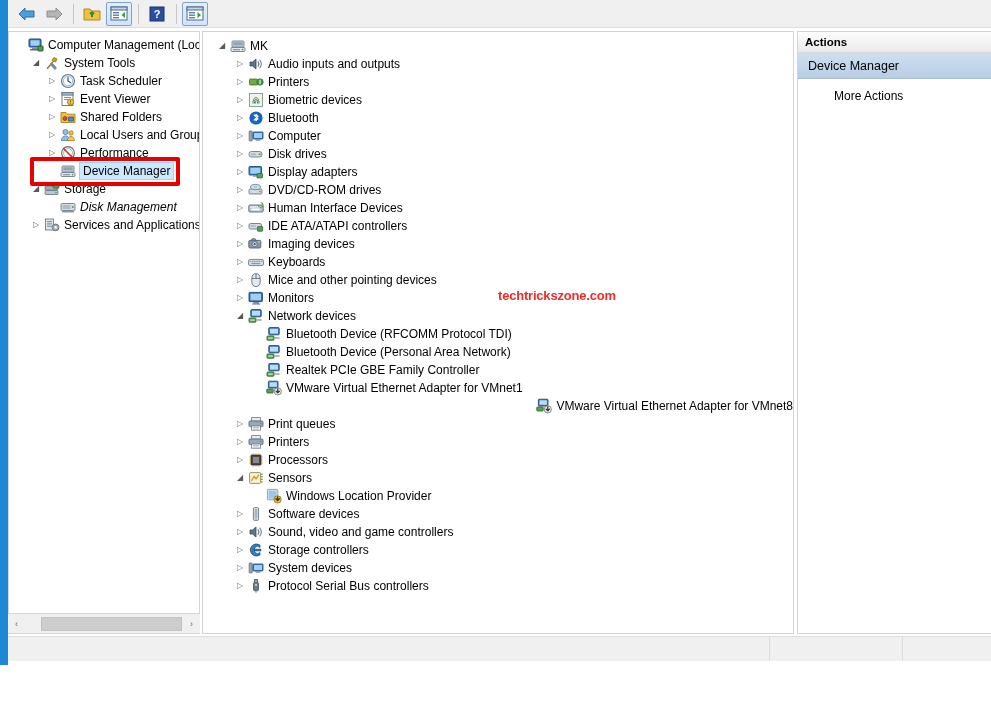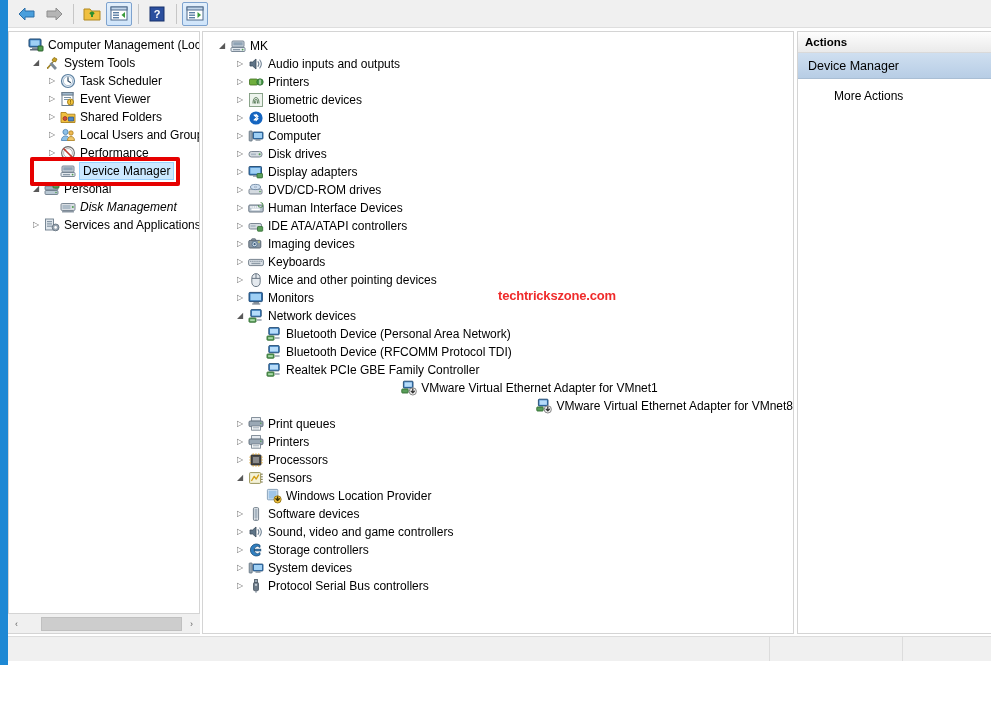--- a/index.html
+++ b/index.html
@@ -387,21 +387,21 @@
           <span class="exp open">◢</span>
           <span class="ico">
             <svg width="16" height="16" viewBox="0 0 16 16">
               <rect x="1" y="5" width="13" height="4" rx="1" fill="#9fb0bf" stroke="#5f707f" stroke-width="0.8"></rect>
               <rect x="1" y="9.5" width="13" height="4" rx="1" fill="#b9c8d4" stroke="#5f707f" stroke-width="0.8"></rect>
               <circle cx="12" cy="7" r="0.8" fill="#4f9e4f"></circle>
               <circle cx="12" cy="11.5" r="0.8" fill="#4f9e4f"></circle>
               <rect x="9" y="2" width="6" height="5" rx="0.8" fill="#5a9e5a" stroke="#2f6b2f" stroke-width="0.8"></rect>
             </svg>
           </span>
-          <span class="lbl">Personal</span>
+          <span class="lbl">Storage</span>
         </div>
         <div class="trow" style="padding-left: 36px; font-style: italic;">
           <span class="exp none"></span>
           <span class="ico">
             <svg width="16" height="16" viewBox="0 0 16 16">
               <rect x="1" y="4.5" width="14" height="7" rx="1.2" fill="#d9dee3" stroke="#6f7d8a" stroke-width="0.9"></rect>
               <rect x="2.5" y="6" width="8" height="4" fill="#aebcc8"></rect>
               <circle cx="12.8" cy="8" r="1" fill="#4f9e4f"></circle>
               <rect x="2" y="12" width="12" height="1.4" rx="0.5" fill="#8b97a3"></rect>
             </svg>
@@ -637,49 +637,49 @@
           <span class="exp none"></span>
           <span class="ico">
             <svg width="16" height="16" viewBox="0 0 16 16">
               <rect x="2.8" y="1.6" width="10.4" height="7.2" rx="0.8" fill="#3d7ebf" stroke="#20486e" stroke-width="0.9"></rect>
               <rect x="4" y="2.8" width="8" height="4.8" fill="#b6dcfa"></rect>
               <rect x="1" y="10" width="7" height="4.2" rx="0.7" fill="#5a9e5a" stroke="#2f6b2f" stroke-width="0.9"></rect>
               <rect x="2.2" y="11.2" width="4.6" height="1.9" fill="#a8d8a8"></rect>
               <path d="M9 12 h4.6" stroke="#6d7d8c" stroke-width="1.1"></path>
             </svg>
           </span>
-          <span class="lbl">Bluetooth Device (Personal Area Network)</span>
+          <span class="lbl">Bluetooth Device (RFCOMM Protocol TDI)</span>
         </div>
         <div class="drow" style="padding-left: 44px;">
           <span class="exp none"></span>
           <span class="ico">
             <svg width="16" height="16" viewBox="0 0 16 16">
               <rect x="2.8" y="1.6" width="10.4" height="7.2" rx="0.8" fill="#3d7ebf" stroke="#20486e" stroke-width="0.9"></rect>
               <rect x="4" y="2.8" width="8" height="4.8" fill="#b6dcfa"></rect>
               <rect x="1" y="10" width="7" height="4.2" rx="0.7" fill="#5a9e5a" stroke="#2f6b2f" stroke-width="0.9"></rect>
               <rect x="2.2" y="11.2" width="4.6" height="1.9" fill="#a8d8a8"></rect>
               <path d="M9 12 h4.6" stroke="#6d7d8c" stroke-width="1.1"></path>
             </svg>
           </span>
-          <span class="lbl">Bluetooth Device (RFCOMM Protocol TDI)</span>
+          <span class="lbl">Bluetooth Device (Personal Area Network)</span>
         </div>
         <div class="drow" style="padding-left: 44px;">
           <span class="exp none"></span>
           <span class="ico">
             <svg width="16" height="16" viewBox="0 0 16 16">
               <rect x="2.8" y="1.6" width="10.4" height="7.2" rx="0.8" fill="#3d7ebf" stroke="#20486e" stroke-width="0.9"></rect>
               <rect x="4" y="2.8" width="8" height="4.8" fill="#b6dcfa"></rect>
               <rect x="1" y="10" width="7" height="4.2" rx="0.7" fill="#5a9e5a" stroke="#2f6b2f" stroke-width="0.9"></rect>
               <rect x="2.2" y="11.2" width="4.6" height="1.9" fill="#a8d8a8"></rect>
               <path d="M9 12 h4.6" stroke="#6d7d8c" stroke-width="1.1"></path>
             </svg>
           </span>
           <span class="lbl">Realtek PCIe GBE Family Controller</span>
         </div>
-        <div class="drow" style="padding-left: 44px; justify-content: center;">
+        <div class="drow" style="padding-left: 44px;">
           <span class="exp none"></span>
           <span class="ico">
             <svg width="16" height="16" viewBox="0 0 16 16">
               <rect x="2.4" y="1.2" width="9.6" height="6.8" rx="0.8" fill="#3d7ebf" stroke="#20486e" stroke-width="0.9"></rect>
               <rect x="3.5" y="2.3" width="7.4" height="4.5" fill="#b6dcfa"></rect>
               <rect x="0.8" y="9" width="6.4" height="4" rx="0.7" fill="#5a9e5a" stroke="#2f6b2f" stroke-width="0.9"></rect>
               <circle cx="11.8" cy="11.4" r="3.6" fill="#f2f2f2" stroke="#7a7a7a" stroke-width="0.9"></circle>
               <path d="M11.8 8.8 v3.6 M10.1 11.1 L11.8 12.9 L13.5 11.1" stroke="#333333" stroke-width="1.3" fill="none" stroke-linecap="round" stroke-linejoin="round"></path>
             </svg>
           </span>

